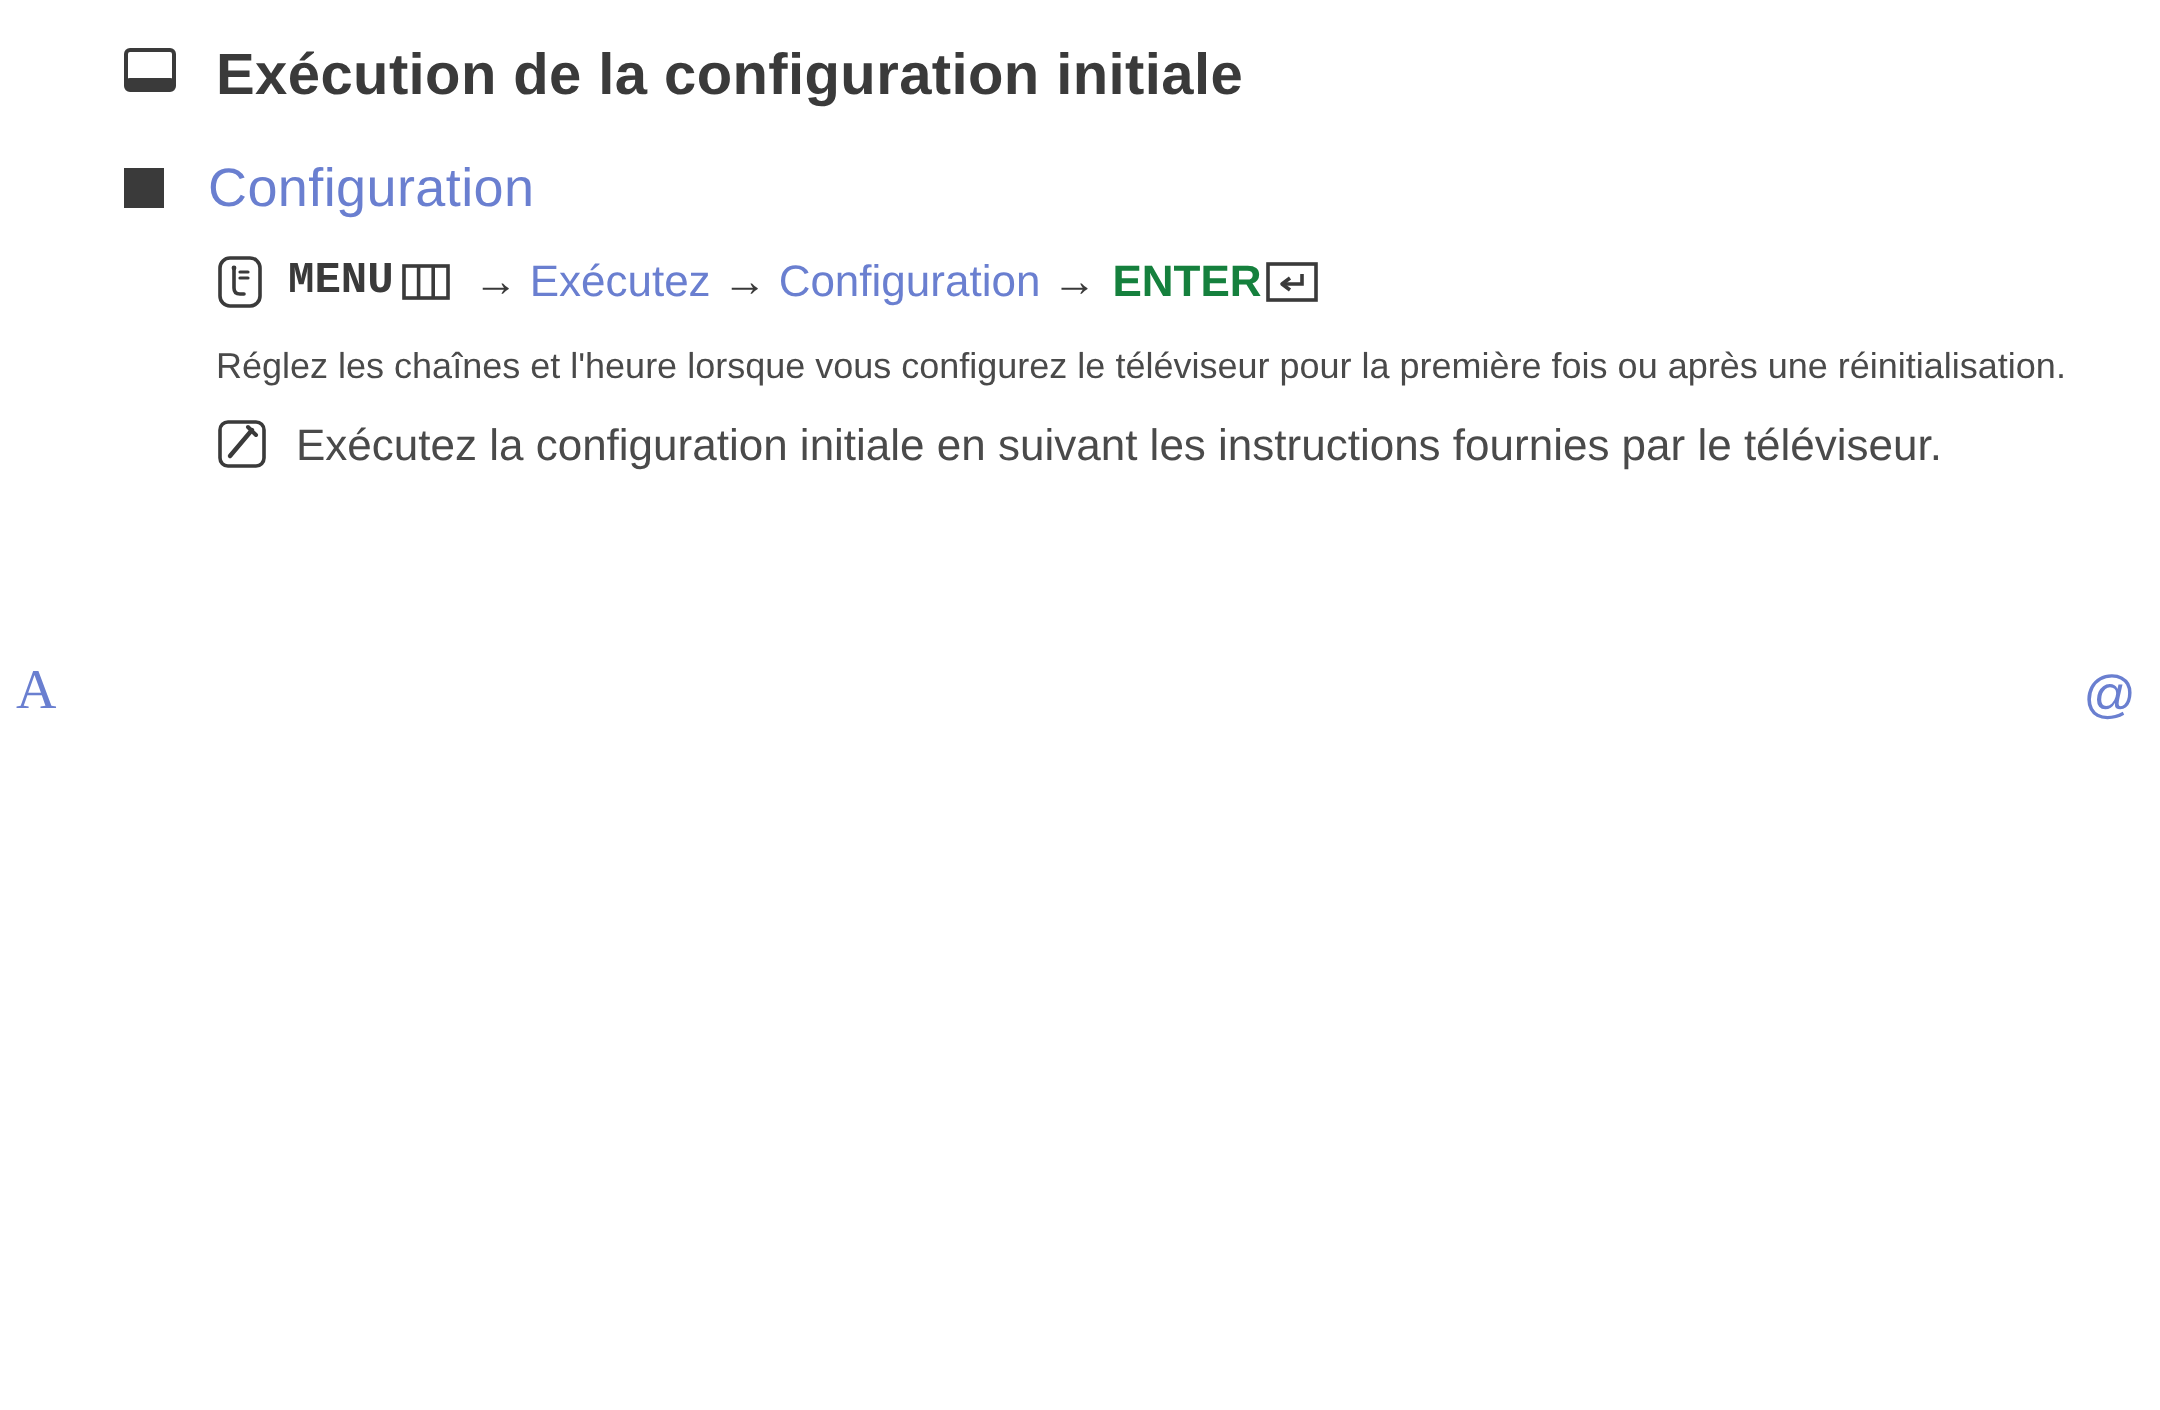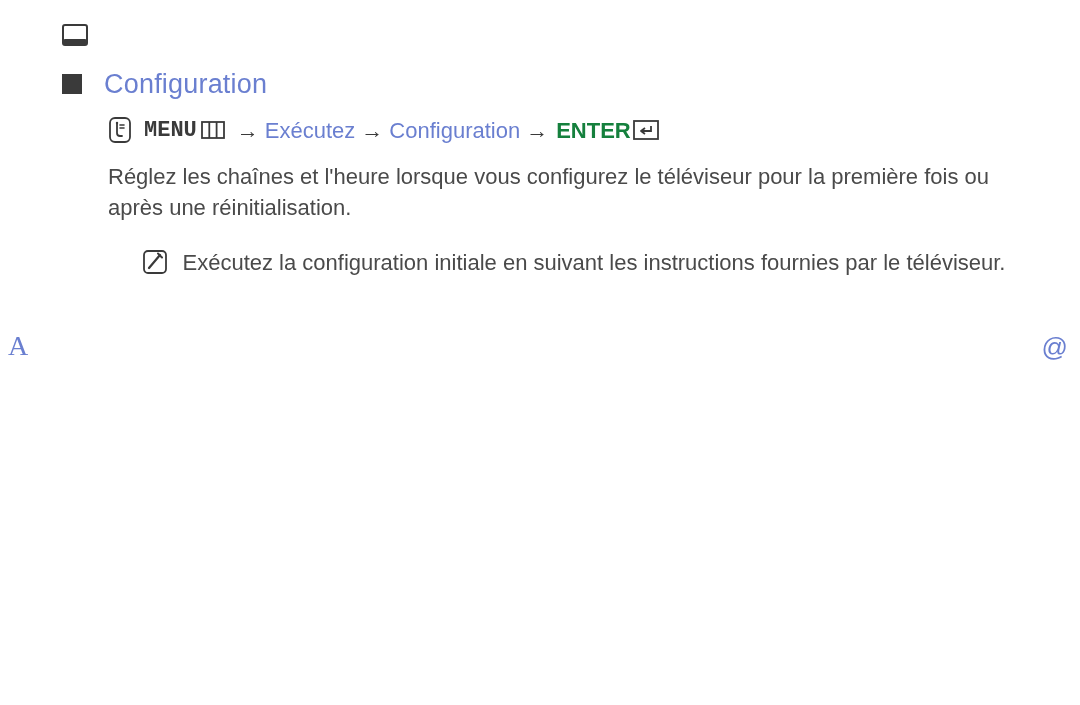--- a/index.html
+++ b/index.html
@@ -87,32 +87,31 @@
     color:#15803d;
     margin-left:2px;
   }
   .enter-icon {
     display:inline-flex;
     vertical-align:middle;
     margin-left:2px;
   }
   .body-text {
     margin-left: 46px;
-    font-size: 22px;
+    font-size: 18px;
     line-height: 1.42;
     color:#4a4a4a;
-    margin-bottom: 24px;
+    margin-bottom: 10px;
     max-width: 940px;
   }
   .note-row {
     display:flex;
     align-items:flex-start;
     margin-left: 46px;
     margin-top: 6px;
-    justify-content: center;
   }
   .note-icon {
     flex: 0 0 30px;
     margin-right: 10px;
     margin-top: 2px;
   }
   .note-text {
     font-size: 22px;
     line-height: 1.42;
     color:#4a4a4a;
@@ -139,20 +138,21 @@
 
 <div class="content">
 
   <div class="row">
     <div class="bullet-rect">
       <svg width="26" height="22" viewBox="0 0 26 22">
         <rect x="1" y="1" width="24" height="20" rx="2" fill="none" stroke="#3a3a3a" stroke-width="2"></rect>
         <rect x="1" y="15" width="24" height="6" rx="2" fill="#3a3a3a"></rect>
       </svg>
     </div>
+    <div class="h1">Exécution de la configuration initiale</div>
   </div>
 
   <div class="row" style="margin-top:22px;margin-bottom:12px;">
     <div class="bullet-square">
       <div class="sq"></div>
     </div>
     <div class="h2">Configuration</div>
   </div>
 
   <div class="nav-row">

